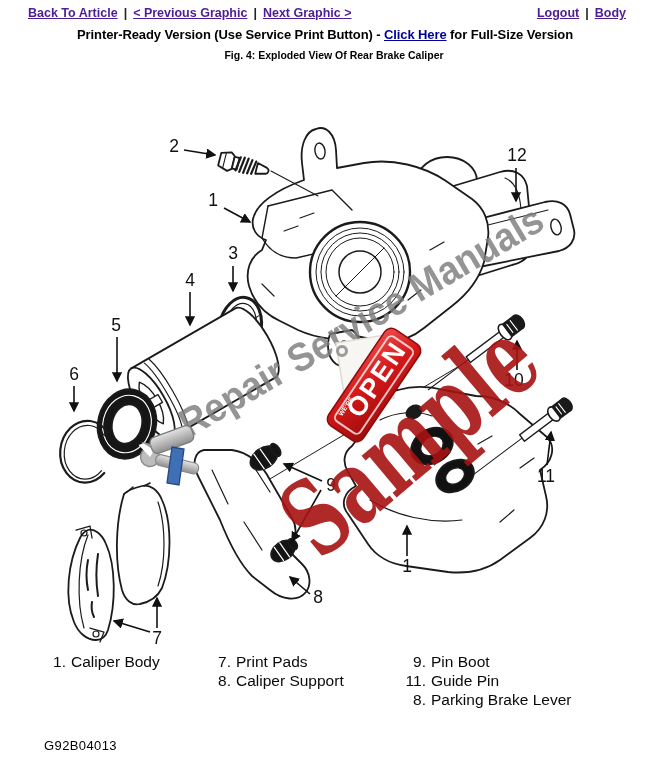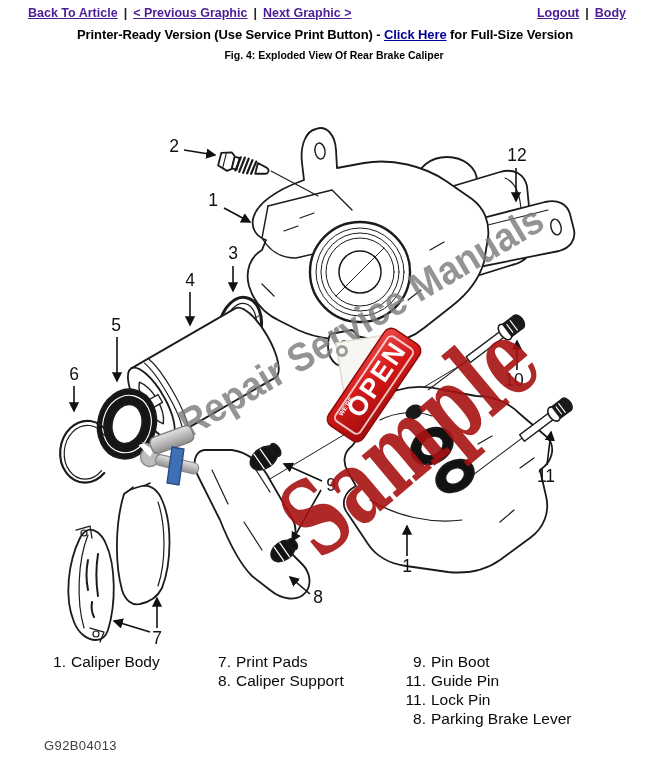--- a/index.html
+++ b/index.html
@@ -25,21 +25,21 @@
   .sign-big{font-family:"Liberation Sans",sans-serif;font-weight:bold;}
   .sign-small{font-family:"Liberation Sans",sans-serif;font-weight:bold;}
   
   .legend{position:absolute;top:652px;left:0;width:650px;font-size:15.5px;line-height:19px;color:#0a0a0a;}
   .legend .col{position:absolute;top:0;}
   .col1{left:44px;} .col2{left:209px;} .col3{left:400px;}
   .lrow{white-space:nowrap;}
   .lnum{display:inline-block;text-align:right;width:22px;}
   .col3 .lnum{width:26px;}
   .llab{margin-left:5px;}
-  .figcode{position:absolute;top:738px;left:44px;font-size:13px;letter-spacing:0.4px;color:#404040;}
+  .figcode{position:absolute;top:738px;left:44px;font-size:13px;letter-spacing:0.4px;color:#000000;}
 </style>
 </head>
 <body>
 
 <div class="page">
 
   <div class="navrow">
     <span class="nav-right">
       <a>Logout</a><span class="sep">|</span><a>Body</a>
     </span>
@@ -266,19 +266,18 @@
     <div class="col col1">
       <div class="lrow"><span class="lnum">1.</span><span class="llab">Caliper Body</span></div>
     </div>
     <div class="col col2">
       <div class="lrow"><span class="lnum">7.</span><span class="llab">Print Pads</span></div>
       <div class="lrow"><span class="lnum">8.</span><span class="llab">Caliper Support</span></div>
     </div>
     <div class="col col3">
       <div class="lrow"><span class="lnum">9.</span><span class="llab">Pin Boot</span></div>
       <div class="lrow"><span class="lnum">11.</span><span class="llab">Guide Pin</span></div>
-      <div class="lrow"><span class="lnum">11.</span><span class="llab">Lock Pin</span></div>
       <div class="lrow"><span class="lnum">8.</span><span class="llab">Parking Brake Lever</span></div>
     </div>
   </div>
 
   <div class="figcode">G92B04013</div>
 </div>
 
 </body></html>

